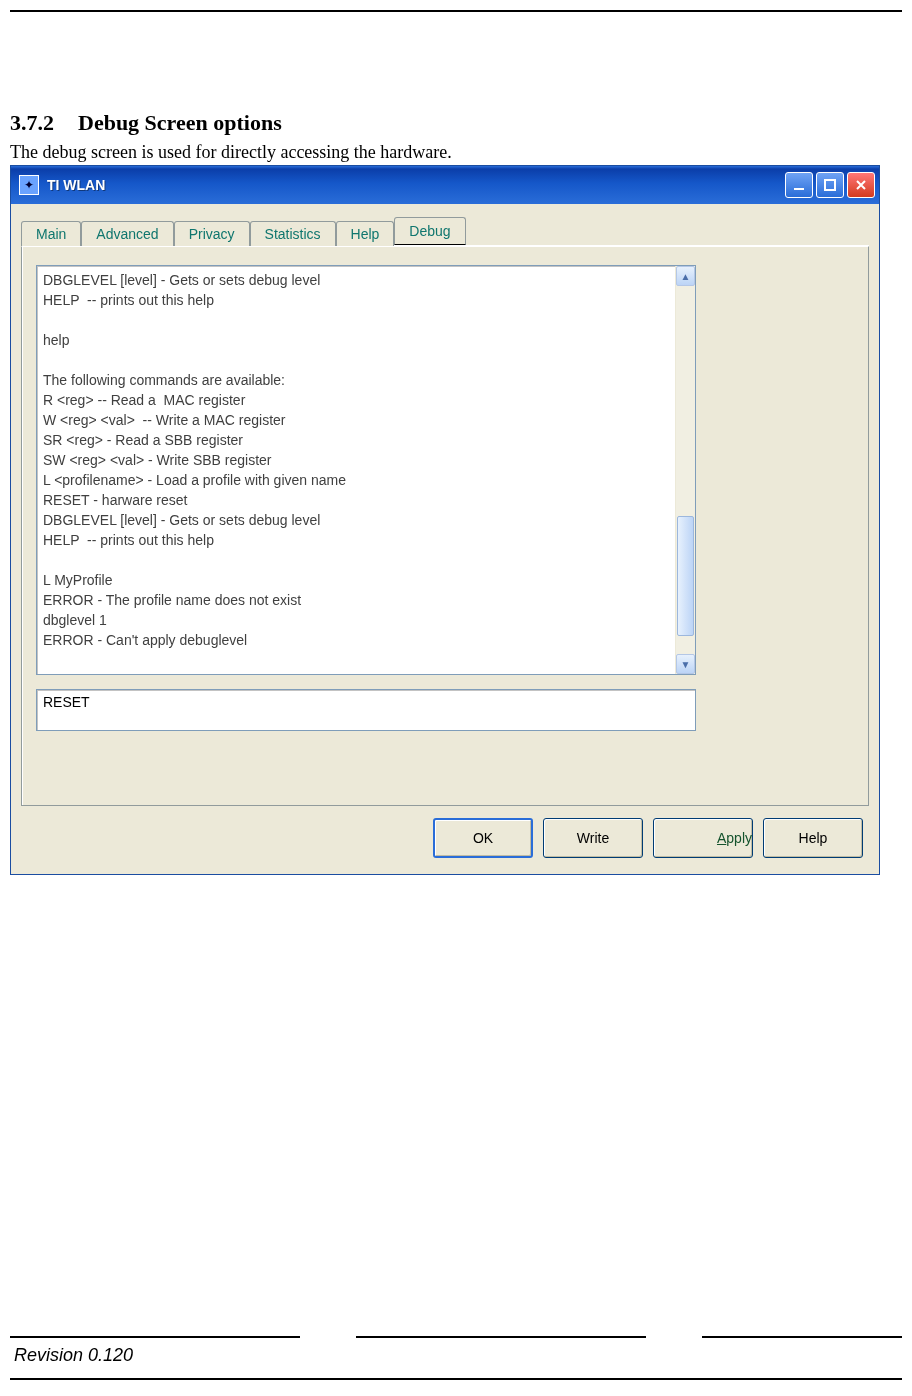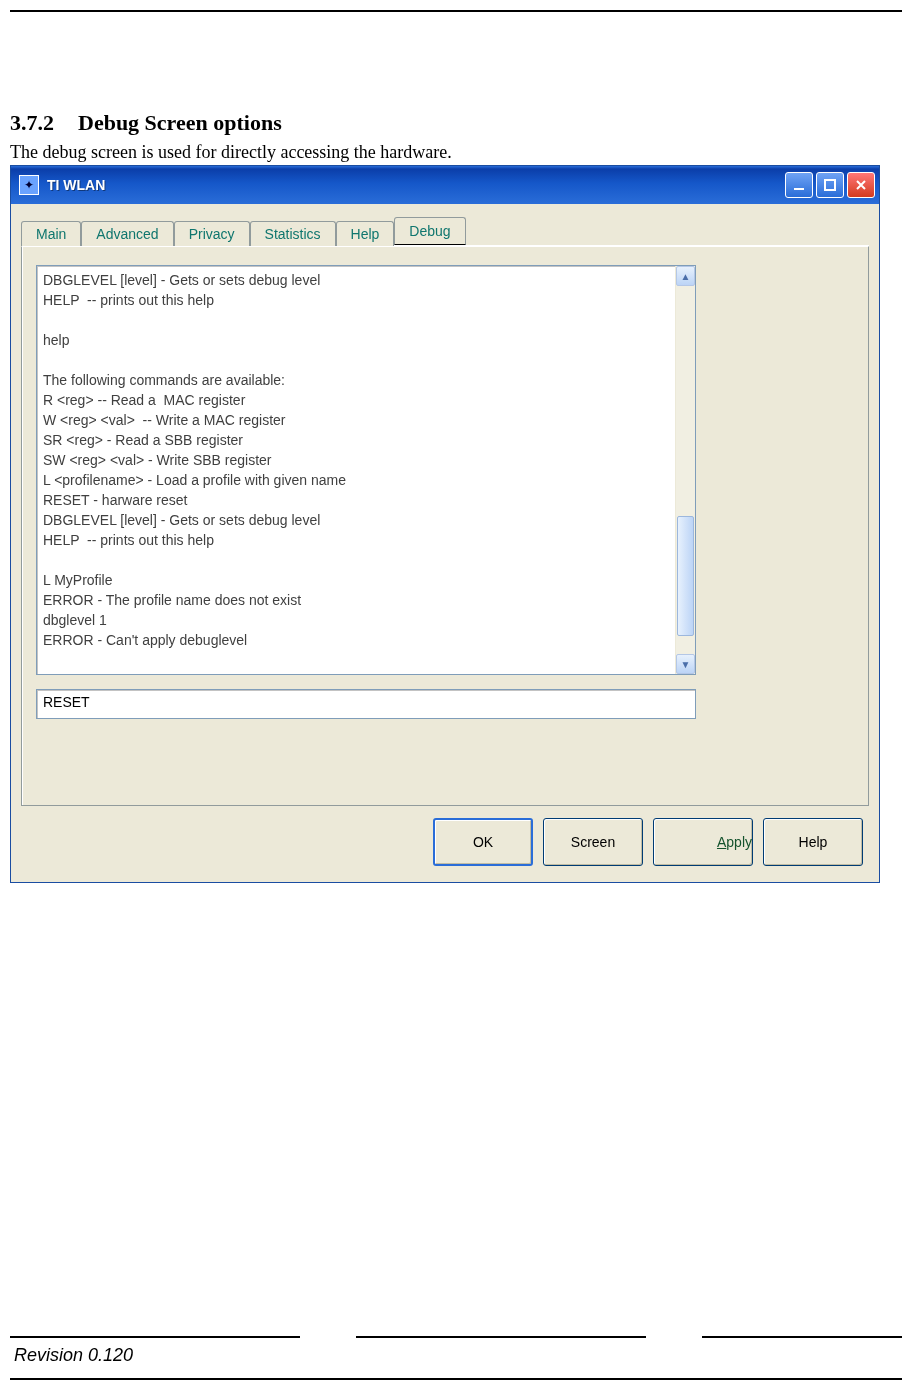--- a/index.html
+++ b/index.html
@@ -173,37 +173,37 @@
     left:1px; right:1px;
     top: 230px;
     height: 120px;
     background: linear-gradient(to right,#e7f1fd,#bcd4f6);
     border:1px solid #9cb7dd;
     border-radius:2px;
   }
   .input-box {
     margin-top: 14px;
     width: 660px;
-    height: 30px;
+    height: 42px;
     background:#fff;
     border:1px solid #7f9db9;
     box-shadow: inset 1px 1px 0 #c3c3c3;
     padding: 4px 6px;
     font-family: Tahoma, Arial, sans-serif;
     font-size:14px;
   }
   .button-row {
     display:flex;
     justify-content:flex-end;
     gap: 10px;
     padding: 12px 6px 6px 6px;
   }
   .btn {
     width: 100px;
-    height: 48px;
+    height: 40px;
     background: #ece9d8;
     border: 1px solid #003c74;
     border-radius: 3px;
     font-size:14px;
     box-shadow: inset 1px 1px 0 #fff, inset -1px -1px 0 #c0bca4;
     display:flex; align-items:center; justify-content:center;
     color:#000;
   }
   .btn.default {
     border: 2px solid #2a6dd8;
@@ -321,21 +321,21 @@
             </div>
           </div>
           <div class="input-box">RESET</div>
         </div>
 
         <div class="button-row">
           <div class="btn default">
               <span>OK</span>
             </div>
           <div class="btn">
-              <span>Screen</span>
+              <span>Write</span>
             </div>
           <div class="btn disabled">
               <span><span class="uline">A</span>pply</span>
             </div>
           <div class="btn">
               <span>Help</span>
             </div>
         </div>
       </div>
     </div>

